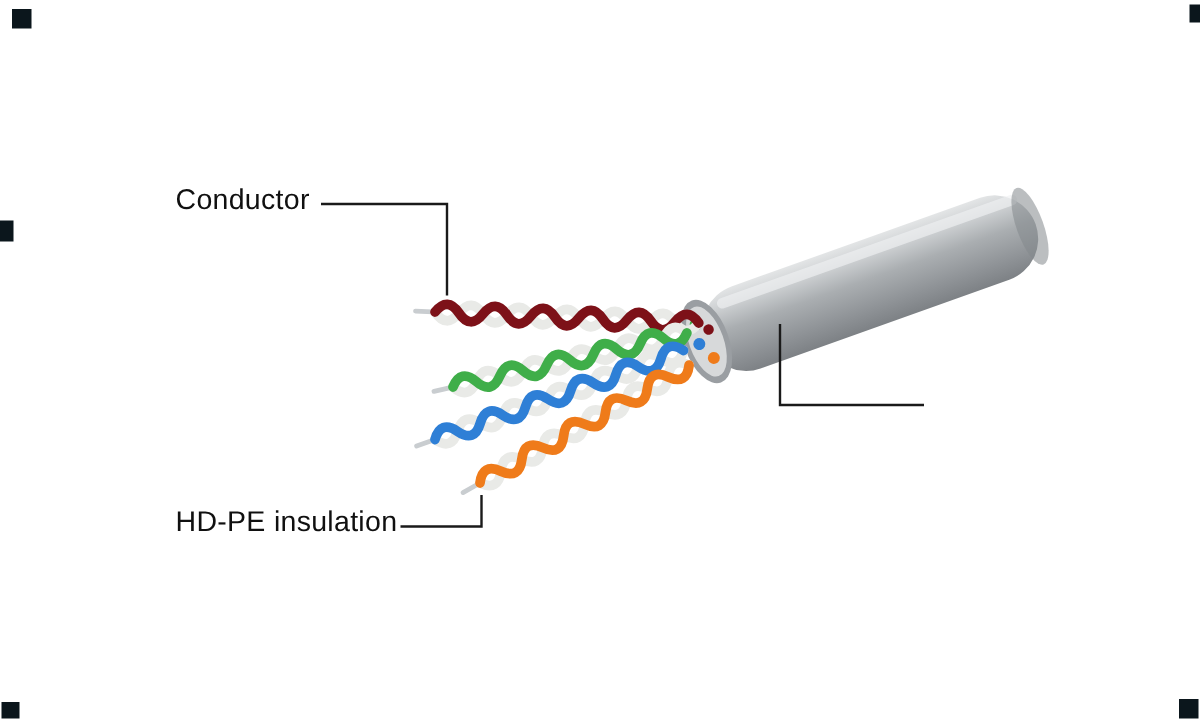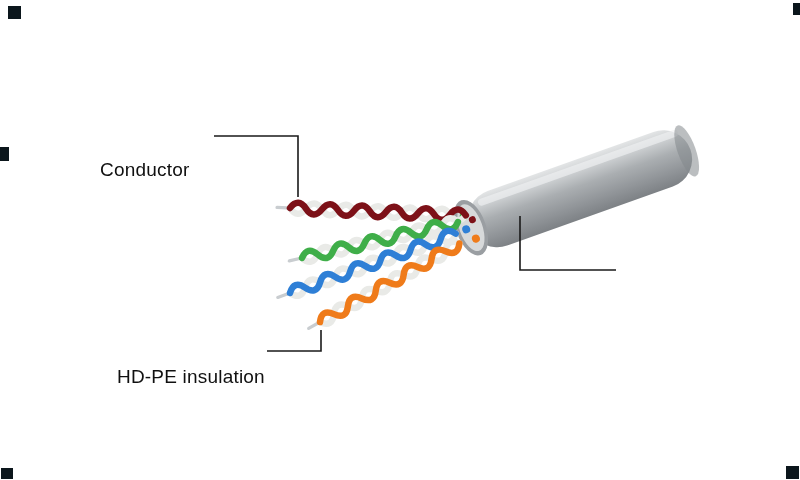--- a/index.html
+++ b/index.html
@@ -5,23 +5,23 @@
   html,body{margin:0;padding:0;background:#ffffff;}
   .stage{
     position:relative;width:800px;height:480px;background:#ffffff;
     overflow:hidden;font-family:"Liberation Sans",sans-serif;
   }
   .stage svg{position:absolute;left:0;top:0;}
   .diagram-label{
     position:absolute;color:#101010;font-size:19px;line-height:1.1;
     letter-spacing:0.2px;white-space:nowrap;
   }
-  .label-conductor{left:100px;top:124px;margin-top:36px;}
+  .label-conductor{left:117px;top:124px;}
   .label-jacket{left:622px;top:259px;}
-  .label-hdpe{left:117px;top:339px;margin-top:28px;}
+  .label-hdpe{left:117px;top:339px;}
   .artifact{position:absolute;background:#0b161c;}
   .art-tl{left:8px;top:6px;width:13px;height:13px;}
   .art-lm{left:0;top:147px;width:9px;height:14px;}
   .art-tr{left:793px;top:3px;width:7px;height:12px;}
   .art-br{left:786px;top:466px;width:13px;height:13px;}
   .art-bl{left:1px;top:468px;width:12px;height:11px;}
 </style>
 </head>
 <body>
 

